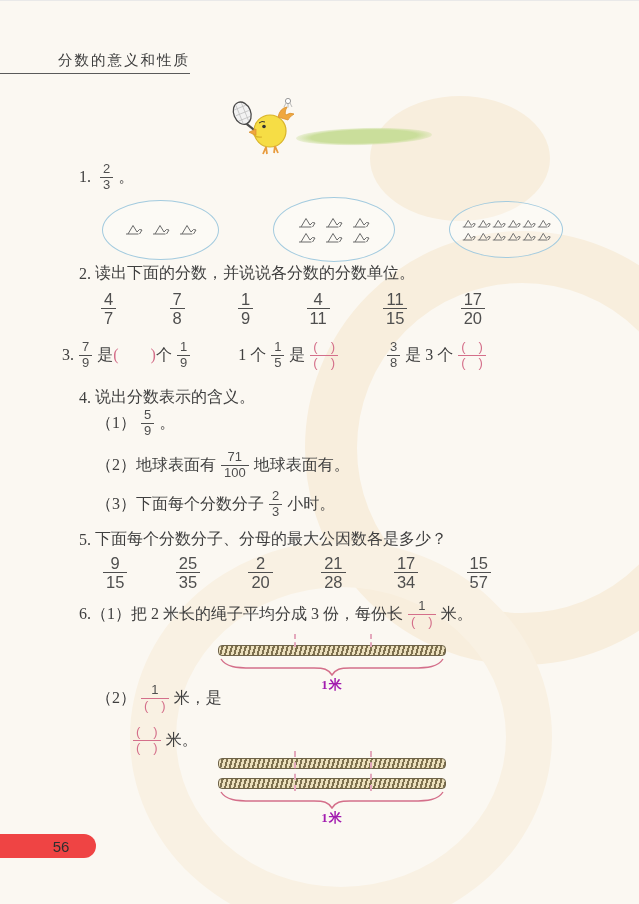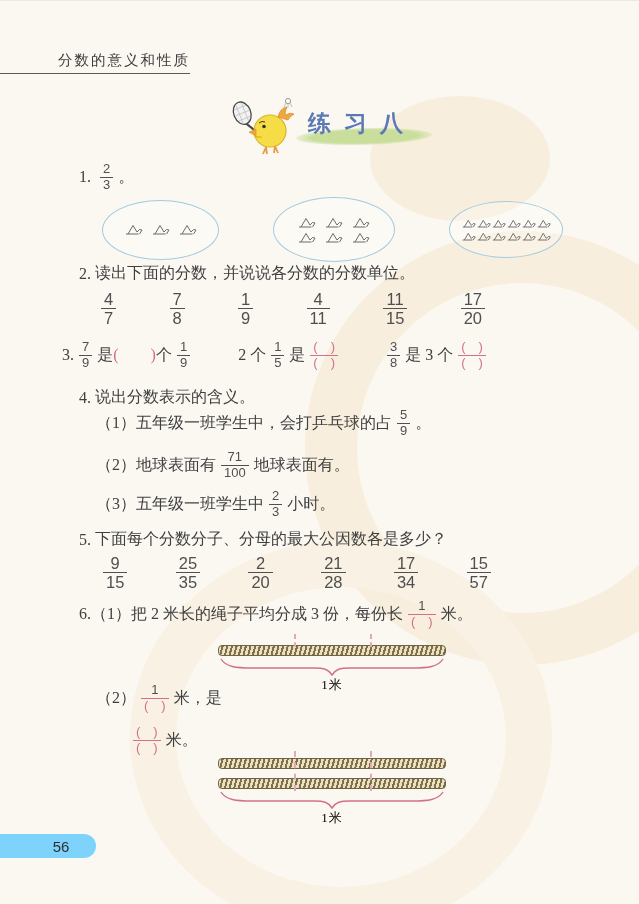--- a/index.html
+++ b/index.html
@@ -54,24 +54,24 @@
   
   .ropeblock{position:absolute;left:218px;width:228px;z-index:2;}
   .rope{position:relative;height:9px;border:1px solid #6e6349;border-radius:4px;
         background:repeating-linear-gradient(105deg,#ece0bd 0 2.5px,#7d704e 2.5px 4.5px);}
   .dash{position:absolute;border-left:2px dashed #e4a8bc;width:0;}
   .d1{left:33.3%;}
   .d2{left:66.6%;}
   .single .dash{top:-12px;height:13px;}
   .double .dash{top:-7px;height:40px;}
   .brace{display:block;margin-top:2px;}
-  .ropelabel{text-align:center;font-size:13px;color:#000000;margin-top:-2px;letter-spacing:1px;}
-
-  
-  .pill{position:absolute;top:833px;left:0;width:96px;height:24px;background:#7dd3fc;
+  .ropelabel{text-align:center;font-size:13px;color:#a21caf;margin-top:-2px;letter-spacing:1px;font-weight:bold;}
+
+  
+  .pill{position:absolute;top:833px;left:0;width:96px;height:24px;background:#ef4444;
         border-radius:0 13px 13px 0;z-index:2;display:flex;align-items:center;justify-content:center;
         font-family:"Liberation Sans","DejaVu Sans",sans-serif;font-size:15px;color:#2f2f2f;}
   .pill span{padding-left:26px;}
 </style>
 </head>
 <body>
 
 <div class="page">
 
   <div class="wm wm-a"></div>
@@ -94,21 +94,20 @@
       <circle cx="42" cy="38" r="16" fill="#f6dd45" stroke="#d9b42a" stroke-width="1.2"></circle>
       <path d="M50,24 q2,-9 9,-10 q-3,6 -1,8 q4,-3 8,-1 q-5,3 -6,6 z" fill="#f0a73e" stroke="#d98f2b" stroke-width="0.8"></path>
       <circle cx="36" cy="33.5" r="1.8" fill="#333"></circle>
       <path d="M31,30 q3,-2.5 6,-1" stroke="#333" stroke-width="1" fill="none"></path>
       <path d="M28,36 l-7,3.2 l7,3.2 z" fill="#f0a73e" stroke="#d98f2b" stroke-width="0.7"></path>
       <path d="M34,44 q-6,1 -9,-3" stroke="#d9b42a" stroke-width="1.2" fill="none"></path>
       <path d="M38,54 l-3,7 m3,-7 l1,7 M47,53 l3,7 m-3,-7 l-1,7" stroke="#e89c3f" stroke-width="1.8" fill="none"></path>
     </svg>
   </div>
   <div class="swoosh"></div>
-  <div class="title">练习八</div>
 
   <div class="line" style="top:161px;left:79px;">
     <span>1.</span><span> </span>
     <span class="fr fr-sm">
       <span class="n">2</span>
       <span class="d">3</span>
     </span>
     <span>。</span>
   </div>
 
@@ -267,48 +266,47 @@
       </span>
   </div>
 
   <div class="line" style="top:339px;left:62px;">
     <span>3.</span>
     <span class="fr fr-sm"><span class="n">7</span><span class="d">9</span></span>
     <span>是</span>
     <span class="pink">(　　)</span>
     <span>个</span>
     <span class="fr fr-sm" style="margin-right:48px;"><span class="n">1</span><span class="d">9</span></span>
-    <span>2 个</span>
+    <span>1 个</span>
     <span class="fr fr-sm"><span class="n">1</span><span class="d">5</span></span>
     <span>是</span>
     <span class="fr fr-sm pink" style="margin-right:44px;"><span class="n">(　)</span><span class="d">(　)</span></span>
     <span class="fr fr-sm"><span class="n">3</span><span class="d">8</span></span>
     <span>是 3 个</span>
     <span class="fr fr-sm pink"><span class="n">(　)</span><span class="d">(　)</span></span>
   </div>
 
   <div class="line" style="top:386px;left:79px;">
     <span>4.</span><span> </span>
     <span>说出分数表示的含义。</span>
   </div>
   <div class="line" style="top:407px;left:96px;">
     <span>（1）</span>
-    <span>五年级一班学生中，会打乒乓球的占</span>
     <span class="fr fr-sm"><span class="n">5</span><span class="d">9</span></span>
     <span>。</span>
   </div>
   <div class="line" style="top:449px;left:96px;">
     <span>（2）</span>
     <span>地球表面有</span>
     <span class="fr fr-sm"><span class="n">71</span><span class="d">100</span></span>
     <span>地球表面有。</span>
   </div>
   <div class="line" style="top:488px;left:96px;">
     <span>（3）</span>
-    <span>五年级一班学生中</span>
+    <span>下面每个分数分子</span>
     <span class="fr fr-sm"><span class="n">2</span><span class="d">3</span></span>
     <span>小时。</span>
   </div>
 
   <div class="line" style="top:528px;left:79px;">
     <span>5.</span><span> </span>
     <span>下面每个分数分子、分母的最大公因数各是多少？</span>
   </div>
   <div class="fracrow" style="top:553px;left:98px;width:398px;">
     <span class="fr fr-md">

